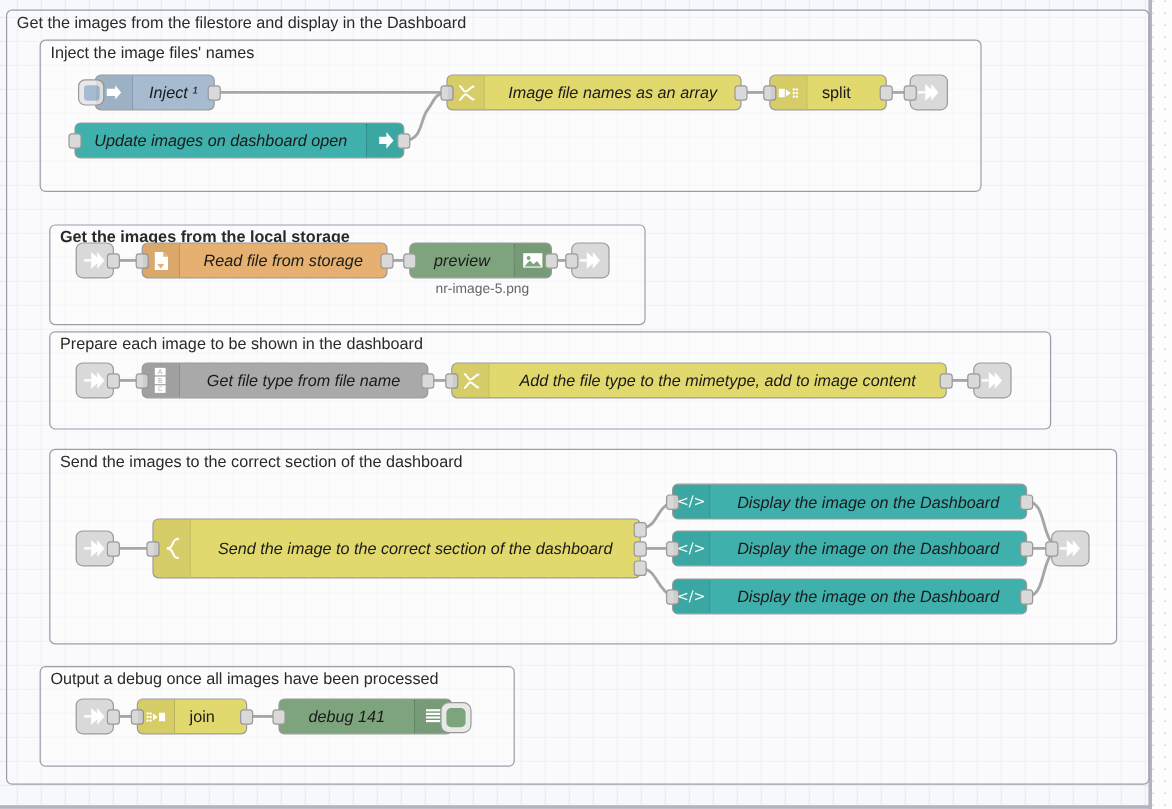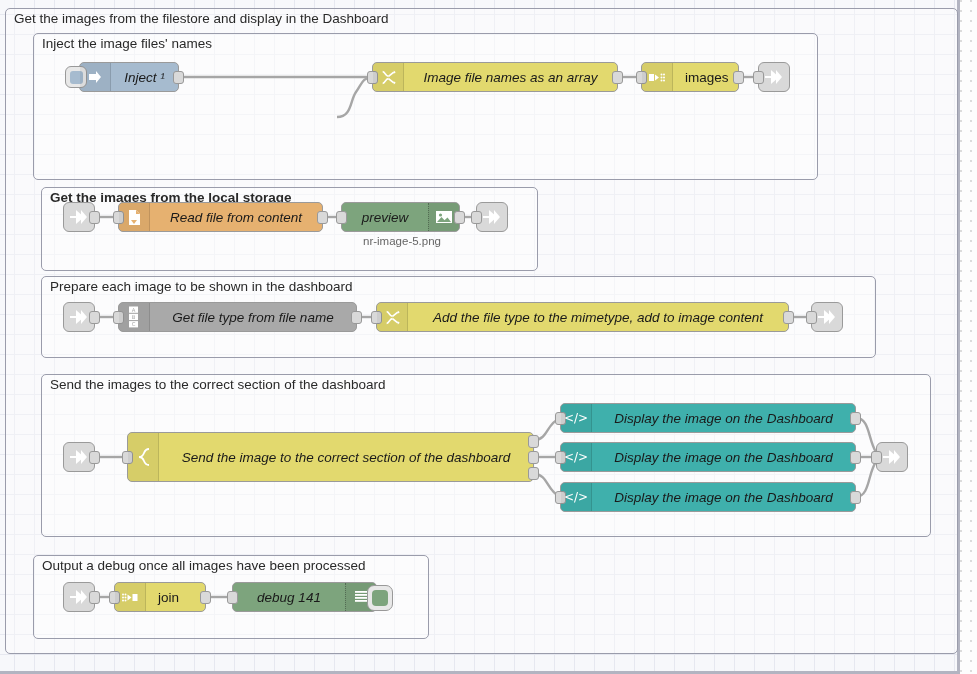--- a/index.html
+++ b/index.html
@@ -140,21 +140,21 @@
 </head>
 <body>
 
 <div id="canvas">
   <div class="workspace"></div>
 
   <div class="group" style="left:5px;top:8px;width:953px;height:646px;">
     <span class="group-label">Get the images from the filestore and display in the Dashboard</span>
   </div>
 
-  <div class="group" style="left:33px;top:33px;width:785px;height:147px;">
+  <div class="group" style="left:33px;top:33px;width:785px;height:127px;">
     <span class="group-label">Inject the image files' names</span>
   </div>
 
   <div class="group" style="left:41px;top:187px;width:497px;height:84px;font-weight:bold;">
     <span class="group-label">Get the images from the local storage</span>
   </div>
 
   <div class="group" style="left:41px;top:276px;width:835px;height:82px;">
     <span class="group-label">Prepare each image to be shown in the dashboard</span>
   </div>
@@ -210,20 +210,30 @@
       </div>
     <div class="icon-box">
       <svg class="gl" width="16" height="16" viewBox="0 0 16 16">
           <path d="M2 5h7V2l5 6-5 6v-3H2z" fill="#fff"></path>
         </svg>
     </div>
     <div class="label">Inject ¹</div>
     <div class="port out" style="top:8px;"></div>
   </div>
 
+  <div class="node n-teal" style="left:62px;top:102px;width:275px;height:30px;">
+    <div class="port in" style="top:8px;"></div>
+    <div class="label">Update images on dashboard open</div>
+    <div class="icon-box right">
+      <svg class="gl" width="16" height="16" viewBox="0 0 16 16">
+          <path d="M3 5h6V1l6 7-6 7v-4H3z" fill="#fff"></path>
+        </svg>
+    </div>
+    <div class="port out" style="top:8px;"></div>
+  </div>
 
   <div class="node n-yellow" style="left:372px;top:62px;width:246px;height:30px;">
     <div class="port in" style="top:8px;"></div>
     <div class="icon-box">
       <svg class="gl" width="17" height="17" viewBox="0 0 16 16">
         <path d="M2.5 2.5 C5 2.5 5 7 8 7 M2.5 13.5 C5 13.5 5 9 8 9" stroke="#fff" stroke-width="1.6" fill="none"></path>
         <path d="M8 7 L13 3 M8 9 L13 13" stroke="#fff" stroke-width="1.6" fill="none"></path>
         <path d="M13 1.5 l1.8 1.5 -1.8 1.5z M13 11.5 l1.8 1.5 -1.8 1.5z" fill="#fff"></path>
       </svg>
     </div>
@@ -238,21 +248,21 @@
         <rect x="1" y="4" width="5" height="7" fill="#fff"></rect>
         <path d="M7 4.5 L11 7.5 L7 10.5z" fill="#fff"></path>
         <circle cx="13.5" cy="4.5" r="1" fill="#fff"></circle>
           <circle cx="16" cy="4.5" r="1" fill="#fff"></circle>
         <circle cx="13.5" cy="7.5" r="1" fill="#fff"></circle>
           <circle cx="16" cy="7.5" r="1" fill="#fff"></circle>
         <circle cx="13.5" cy="10.5" r="1" fill="#fff"></circle>
           <circle cx="16" cy="10.5" r="1" fill="#fff"></circle>
       </svg>
     </div>
-    <div class="label plain">images</div>
+    <div class="label plain">split</div>
     <div class="port out" style="top:8px;"></div>
   </div>
 
   <div class="linknode" style="left:758px;top:62px;">
     <div class="port in" style="top:8px;"></div>
     <svg class="gl" width="20" height="18" viewBox="0 0 20 18">
       <path d="M1 9 h6" stroke="#fff" stroke-width="2"></path>
       <path d="M7 2 l8 7 -8 7 z" fill="#fff"></path>
       <path d="M12 2 l6 7 -6 7 z" fill="#fff"></path>
     </svg>
@@ -269,21 +279,21 @@
 
   <div class="node n-orange" style="left:118px;top:202px;width:205px;height:30px;">
     <div class="port in" style="top:8px;"></div>
     <div class="icon-box">
       <svg class="gl" width="15" height="17" viewBox="0 0 15 17">
         <path d="M2 1 h7 l4 4 v11 H2 z" fill="#fff"></path>
         <path d="M9 1 v4 h4" fill="#e6b170"></path>
         <path d="M4 11 h6 l-3 4z" fill="#e6b170"></path>
       </svg>
     </div>
-    <div class="label">Read file from content</div>
+    <div class="label">Read file from storage</div>
     <div class="port out" style="top:8px;"></div>
   </div>
 
   <div class="node n-green" style="left:341px;top:202px;width:119px;height:30px;">
     <div class="port in" style="top:8px;"></div>
     <div class="label">preview</div>
     <div class="icon-box right">
       <svg class="gl" width="18" height="16" viewBox="0 0 18 16">
         <rect x="1" y="2" width="16" height="12" fill="#fff"></rect>
         <circle cx="5.5" cy="6" r="1.6" fill="#7da47d"></circle>

